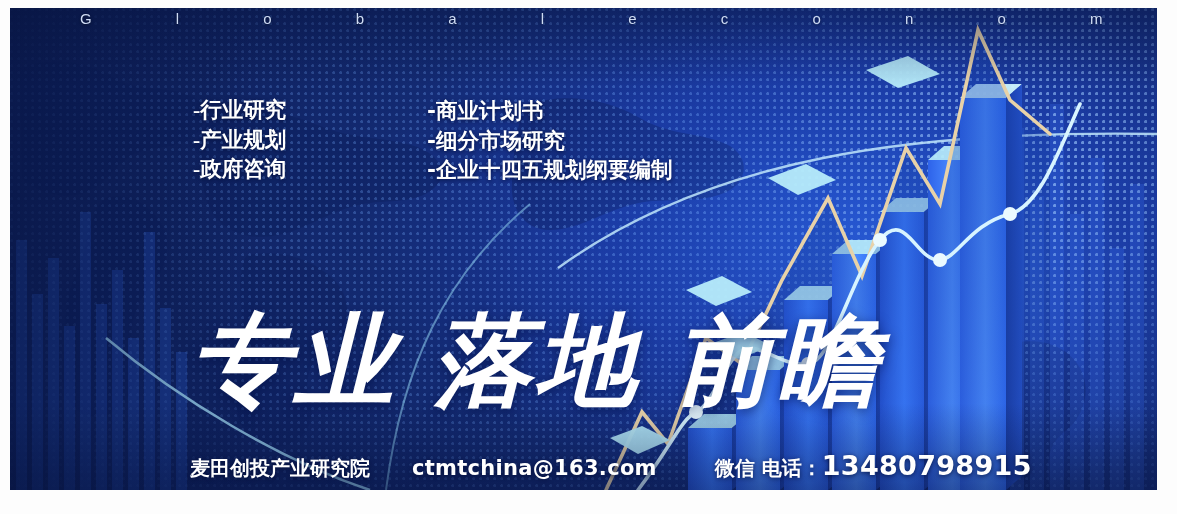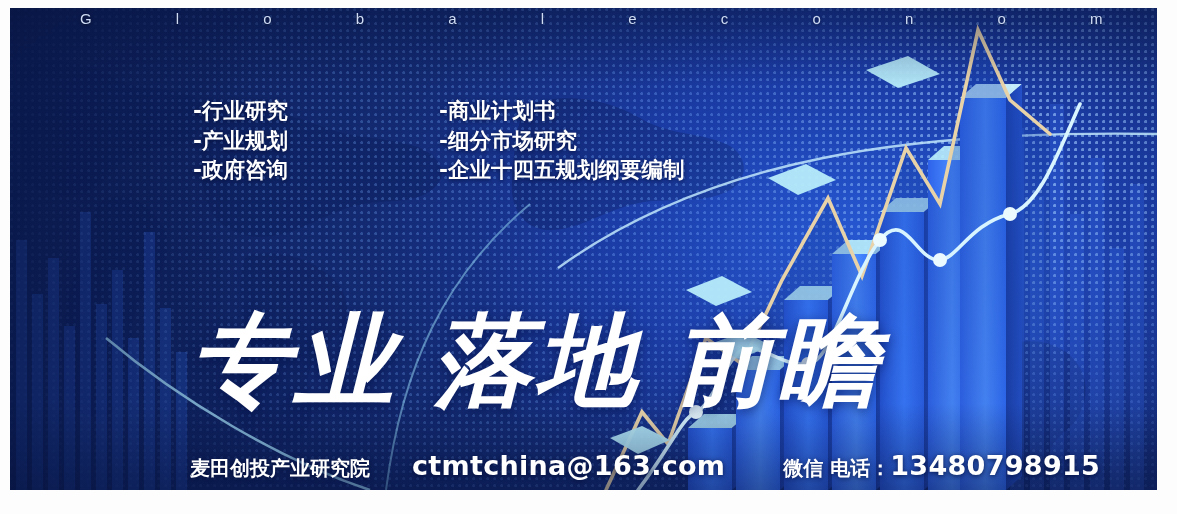--- a/index.html
+++ b/index.html
@@ -64,22 +64,22 @@
   .svc-col{
     position:absolute;
     font-family:"DejaVu Sans","Liberation Sans",sans-serif;
     font-weight:700;
     font-size:21.5px;
     line-height:29.5px;
     color:#ffffff;
     text-shadow:0 1px 4px rgba(0,10,50,.75);
     white-space:nowrap;
   }
-  #svc-col-left{left:183px; top:88px;}
-  #svc-col-right{left:417px; top:88px;margin-left:12px;}
+  #svc-col-left{left:183px; top:88px;font-family:Liberation Serif, serif;}
+  #svc-col-right{left:417px; top:88px;}
 
   #headline{
     position:absolute;
     left:180px; top:300px;
     font-family:"DejaVu Sans","Liberation Sans",sans-serif;
     font-weight:700;
     font-size:100px;
     line-height:105px;
     letter-spacing:4px;
     color:#ffffff;
@@ -96,21 +96,21 @@
     color:#ffffff;
     font-weight:700;
     font-size:20px;
     text-shadow:0 1px 5px rgba(0,10,50,.8);
     font-family:"DejaVu Sans","Liberation Sans",sans-serif;
   }
   #contact .seg{display:inline-block;vertical-align:baseline;}
   #contact .sp1{display:inline-block;width:42px;}
   #contact .sp2{display:inline-block;width:58px;}
   #contact .wx{letter-spacing:0px;text-align:center;}
-  #contact .mail{font-size:27px;letter-spacing:.3px;}
+  #contact .mail{font-size:21px;letter-spacing:.3px;}
   #contact .phone{font-size:27px;letter-spacing:.3px;}
 </style>
 </head>
 <body>
 
 <div id="banner">
 
   <div class="layer" id="bg-base"></div>
 
   <svg class="layer" id="bg-continents" viewBox="0 0 1147 482" preserveAspectRatio="none">

